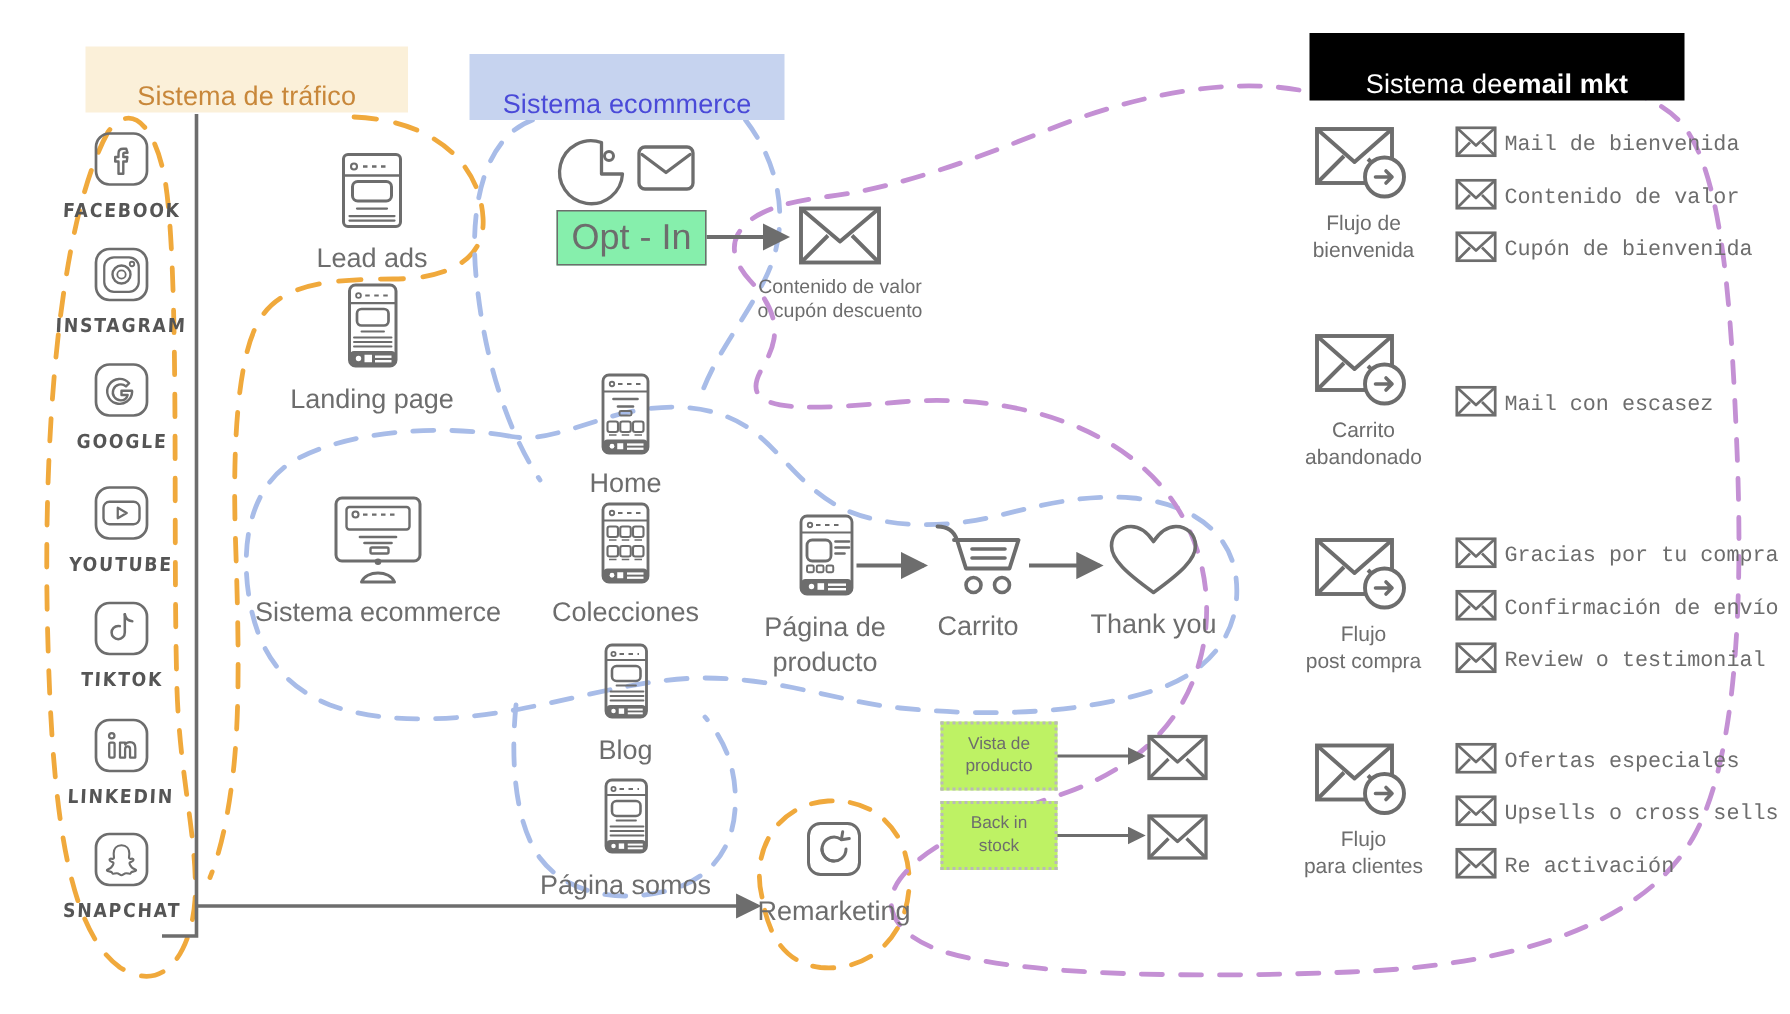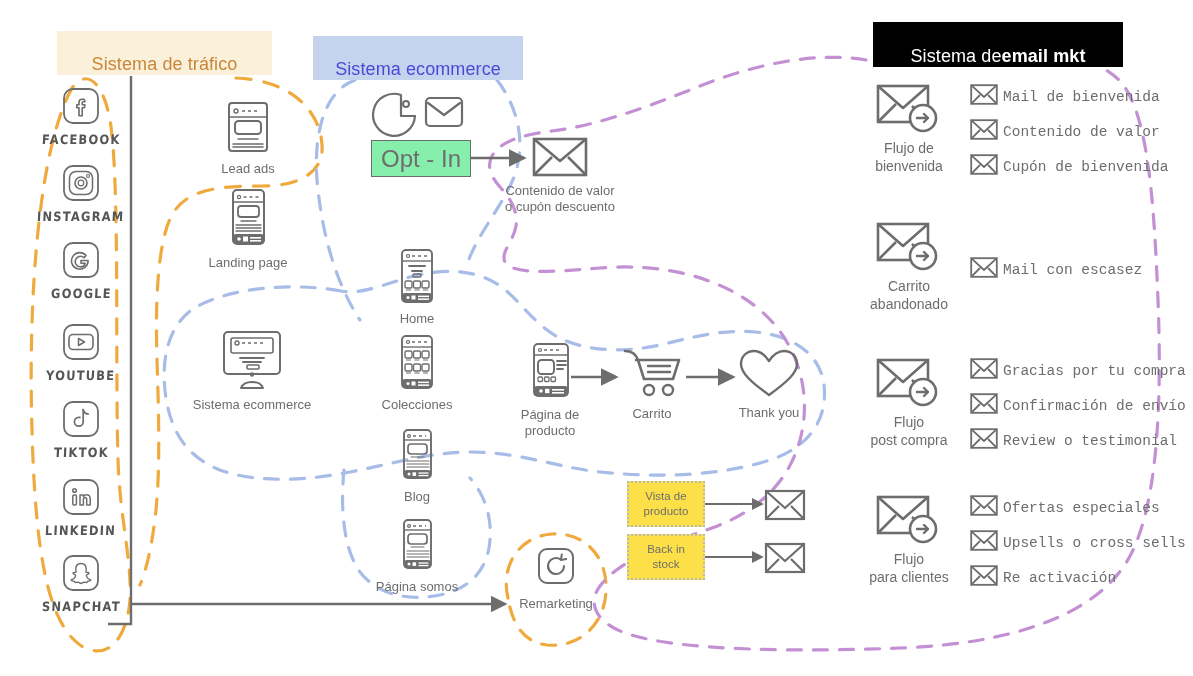--- a/index.html
+++ b/index.html
@@ -17,41 +17,41 @@
     position:absolute; display:flex; align-items:flex-end; justify-content:center;
     font-size:18px; letter-spacing:.1px; white-space:nowrap; z-index:6;
   }
   #chip-traffic  { left:57px;  top:31px;  width:215px; height:44px; background:#fbf0d9; color:#c8873a; }
   #chip-ecom     { left:313px; top:36px;  width:210px; height:44px; background:#c6d3ef; color:#4a4ad8; }
   #chip-email    { left:873px; top:22px;  width:250px; height:45px; background:#000000; color:#ffffff; }
   #chip-email b  { font-weight:bold; }
 
   
   .node { position:absolute; display:flex; flex-direction:column; align-items:center; z-index:4; }
-  .node .cap { font-size:13px; color:#6d6d6d; text-align:center; line-height:1.25; margin-top:5px; white-space:nowrap; }
+  .node .cap { font-size:18px; color:#6d6d6d; text-align:center; line-height:1.25; margin-top:5px; white-space:nowrap; }
 
   
   .social { position:absolute; left:45px; width:72px; display:flex; flex-direction:column; align-items:center; z-index:4; }
   .social .sicon { width:40px; height:40px; }
   .social .slabel {
     margin-top:7px; font-size:11.5px; letter-spacing:1.2px; color:#555;
     font-family:"DejaVu Sans", sans-serif; font-weight:bold;
     transform:scaleY(1.12) skewX(-3deg); white-space:nowrap;
   }
 
   
   .flow { position:absolute; display:flex; align-items:center; z-index:4; }
   .flow .flow-left { width:102px; display:flex; flex-direction:column; align-items:center; }
   .flow .flow-left .fcap { margin-top:3px; font-size:14px; color:#6d6d6d; text-align:right; line-height:1.3; }
   .flow .flow-items { margin-left:10px; display:flex; flex-direction:column; gap:14px; }
   .flow .fitem { display:flex; align-items:flex-end; gap:5px; font-size:14.5px; color:#6d6d6d; white-space:nowrap;font-family:Liberation Mono, monospace; }
 
   
   .trigbox {
-    position:absolute; border:2px dotted #b9b9b9; background:#fde047;
+    position:absolute; border:2px dotted #b9b9b9; background:#bef264;
     display:flex; align-items:center; justify-content:center; text-align:center;
     font-size:11.5px; color:#6d6d6d; line-height:1.3; z-index:4;
   }
   .optin {
     position:absolute; border:1.6px solid #6d6d6d; background:#86efac;
     display:flex; align-items:center; justify-content:center;
     font-size:24px; color:#6d6d6d; z-index:5;
   }
   svg { display:block; overflow:visible; }
 </style>

